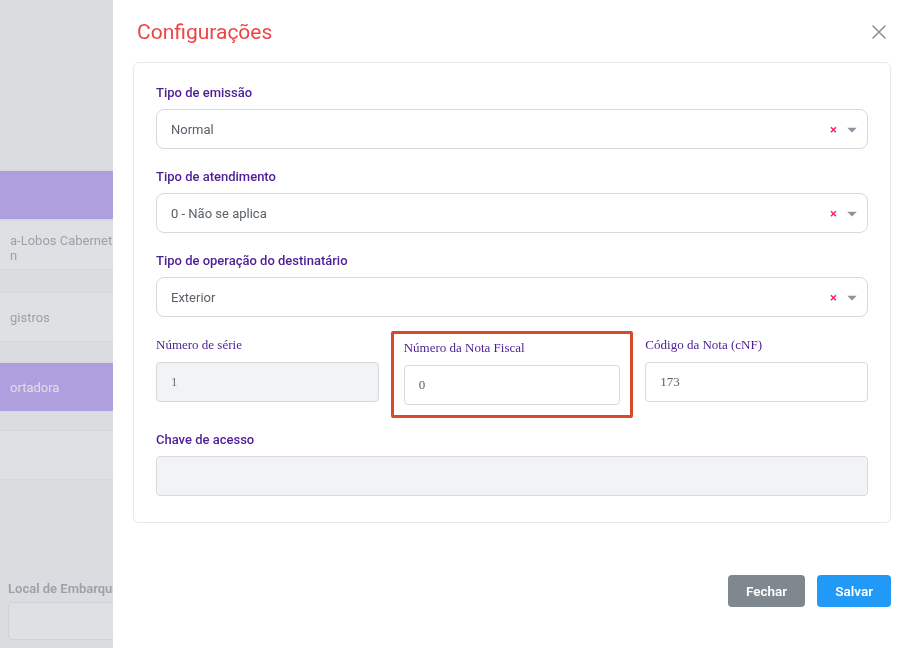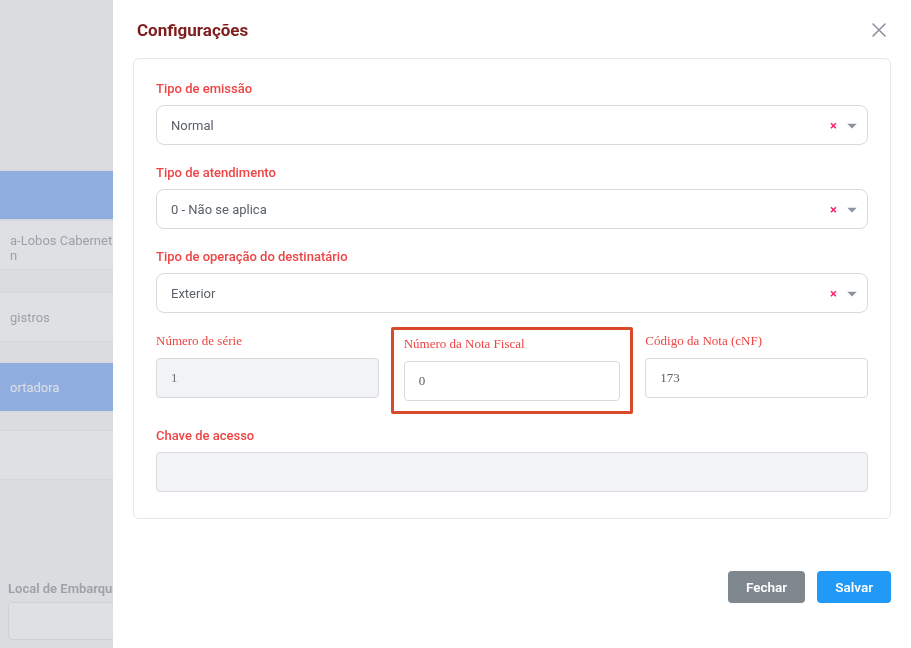--- a/index.html
+++ b/index.html
@@ -24,21 +24,21 @@
       display: flex;
       align-items: center;
       padding-left: 10px;
       font-size: 13px;
       color: #5a6169;
       background: #fff;
       border-top: 1px solid #e5e8eb;
       border-bottom: 1px solid #e5e8eb;
     }
     .bg-sidebar-item.active {
-      background: #3b82f6;
+      background: #8b5cf6;
       color: #fff;
     }
     .bg-label {
       position: absolute;
       font-size: 13px;
       color: #5a6169;
       font-weight: 600;
     }
     .bg-input {
       position: absolute;
@@ -60,23 +60,23 @@
       bottom: 0;
       background: #fff;
     }
     .modal-header {
       display: flex;
       justify-content: space-between;
       align-items: center;
       padding: 20px 24px 18px 24px;
     }
     .modal-title {
-      font-size: 17px;
-      font-weight: 700;
-      color: #7f1d1d;
+      font-size: 21px;
+      font-weight: 400;
+      color: #ef4444;
     }
     .close-icon {
       width: 16px;
       height: 16px;
       cursor: pointer;
       color: #8b949e;
     }
     .close-icon svg { display: block; }
     .modal-body {
       padding: 0 20px;
@@ -87,21 +87,21 @@
       border-radius: 6px;
       padding: 22px 22px 26px 22px;
     }
     .field-group {
       margin-bottom: 20px;
     }
     .field-group:last-child { margin-bottom: 0; }
     .field-label {
       display: block;
       font-size: 13px;
-      color: #ef4444;
+      color: #4c1d95;
       margin-bottom: 9px;
       font-weight: 500;
     }
     .select-wrap {
       position: relative;
       border: 1px solid #d6dade;
       border-radius: 8px;
       height: 40px;
       display: flex;
       align-items: center;

